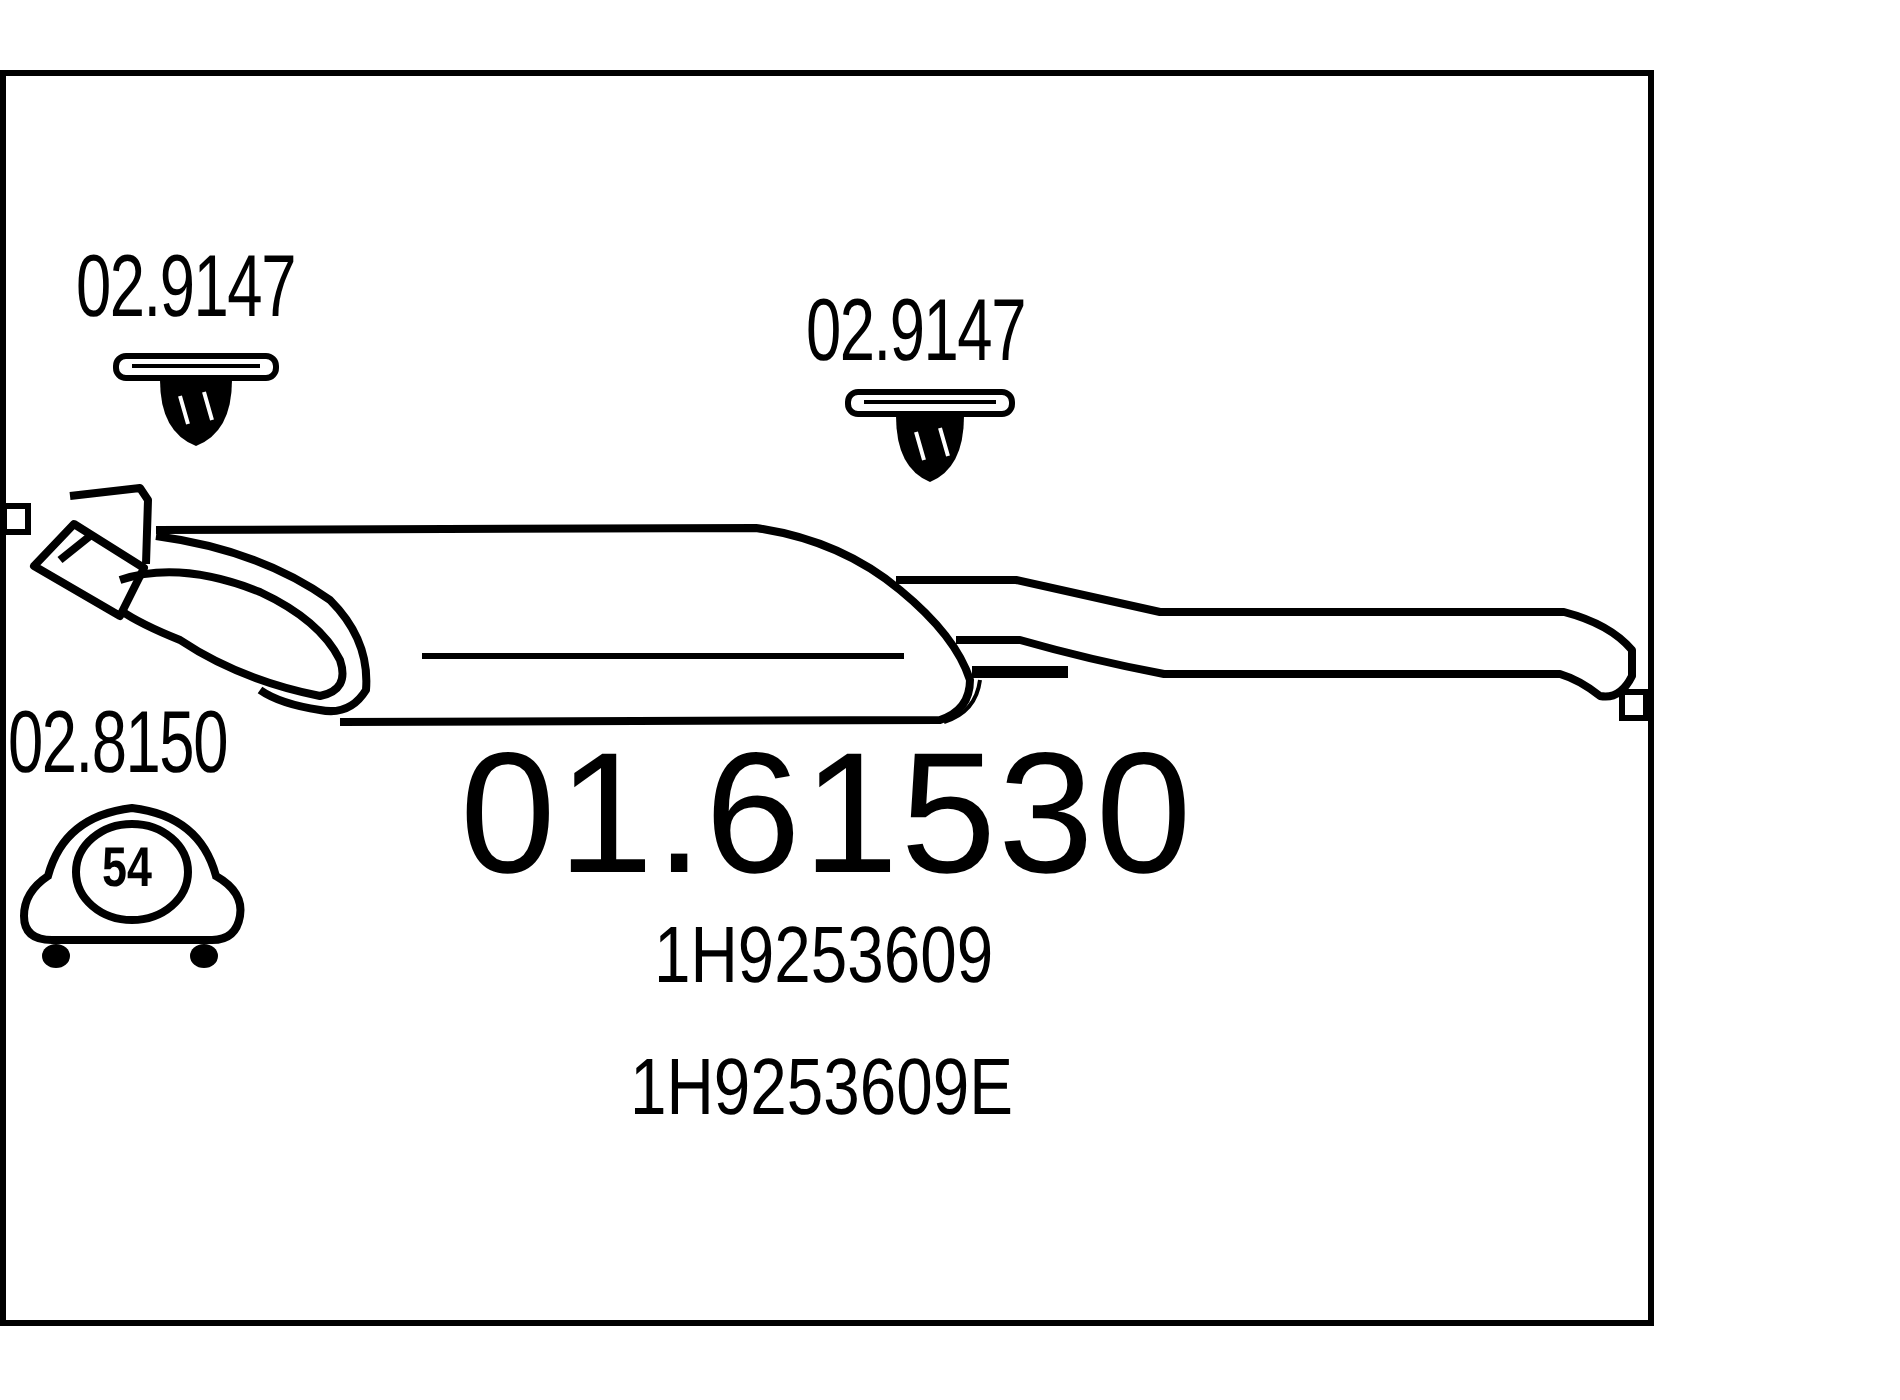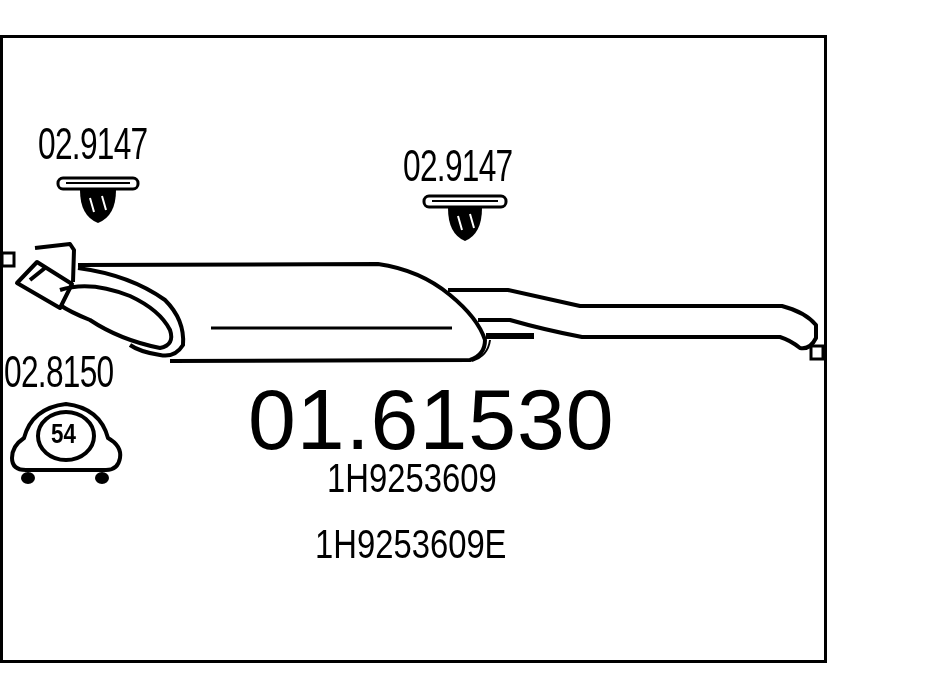--- a/index.html
+++ b/index.html
@@ -61,15 +61,15 @@
     <ellipse cx="18" cy="78" rx="7" ry="6" fill="#000"></ellipse>
     <ellipse cx="92" cy="78" rx="7" ry="6" fill="#000"></ellipse>
   </g>
 </svg>
 
 <div class="lbl small-code" style="left:38px; top:122px;">02.9147</div>
 <div class="lbl small-code" style="left:403px; top:144px;">02.9147</div>
 <div class="lbl small-code" style="left:4px; top:350px;">02.8150</div>
 <div class="lbl" style="left:51px; top:420px; font-size:28px; font-weight:bold; transform:scaleX(0.8); transform-origin:left top;">54</div>
 
-<div class="lbl main-code" style="left:230px; top:376px;margin-left:18px;">01.61530</div>
+<div class="lbl main-code" style="left:230px; top:364px;">01.61530</div>
 <div class="lbl oem" style="left:327px; top:458px;">1H9253609</div>
 <div class="lbl oem" style="left:315px; top:524px;">1H9253609E</div>
 
 </body></html>

